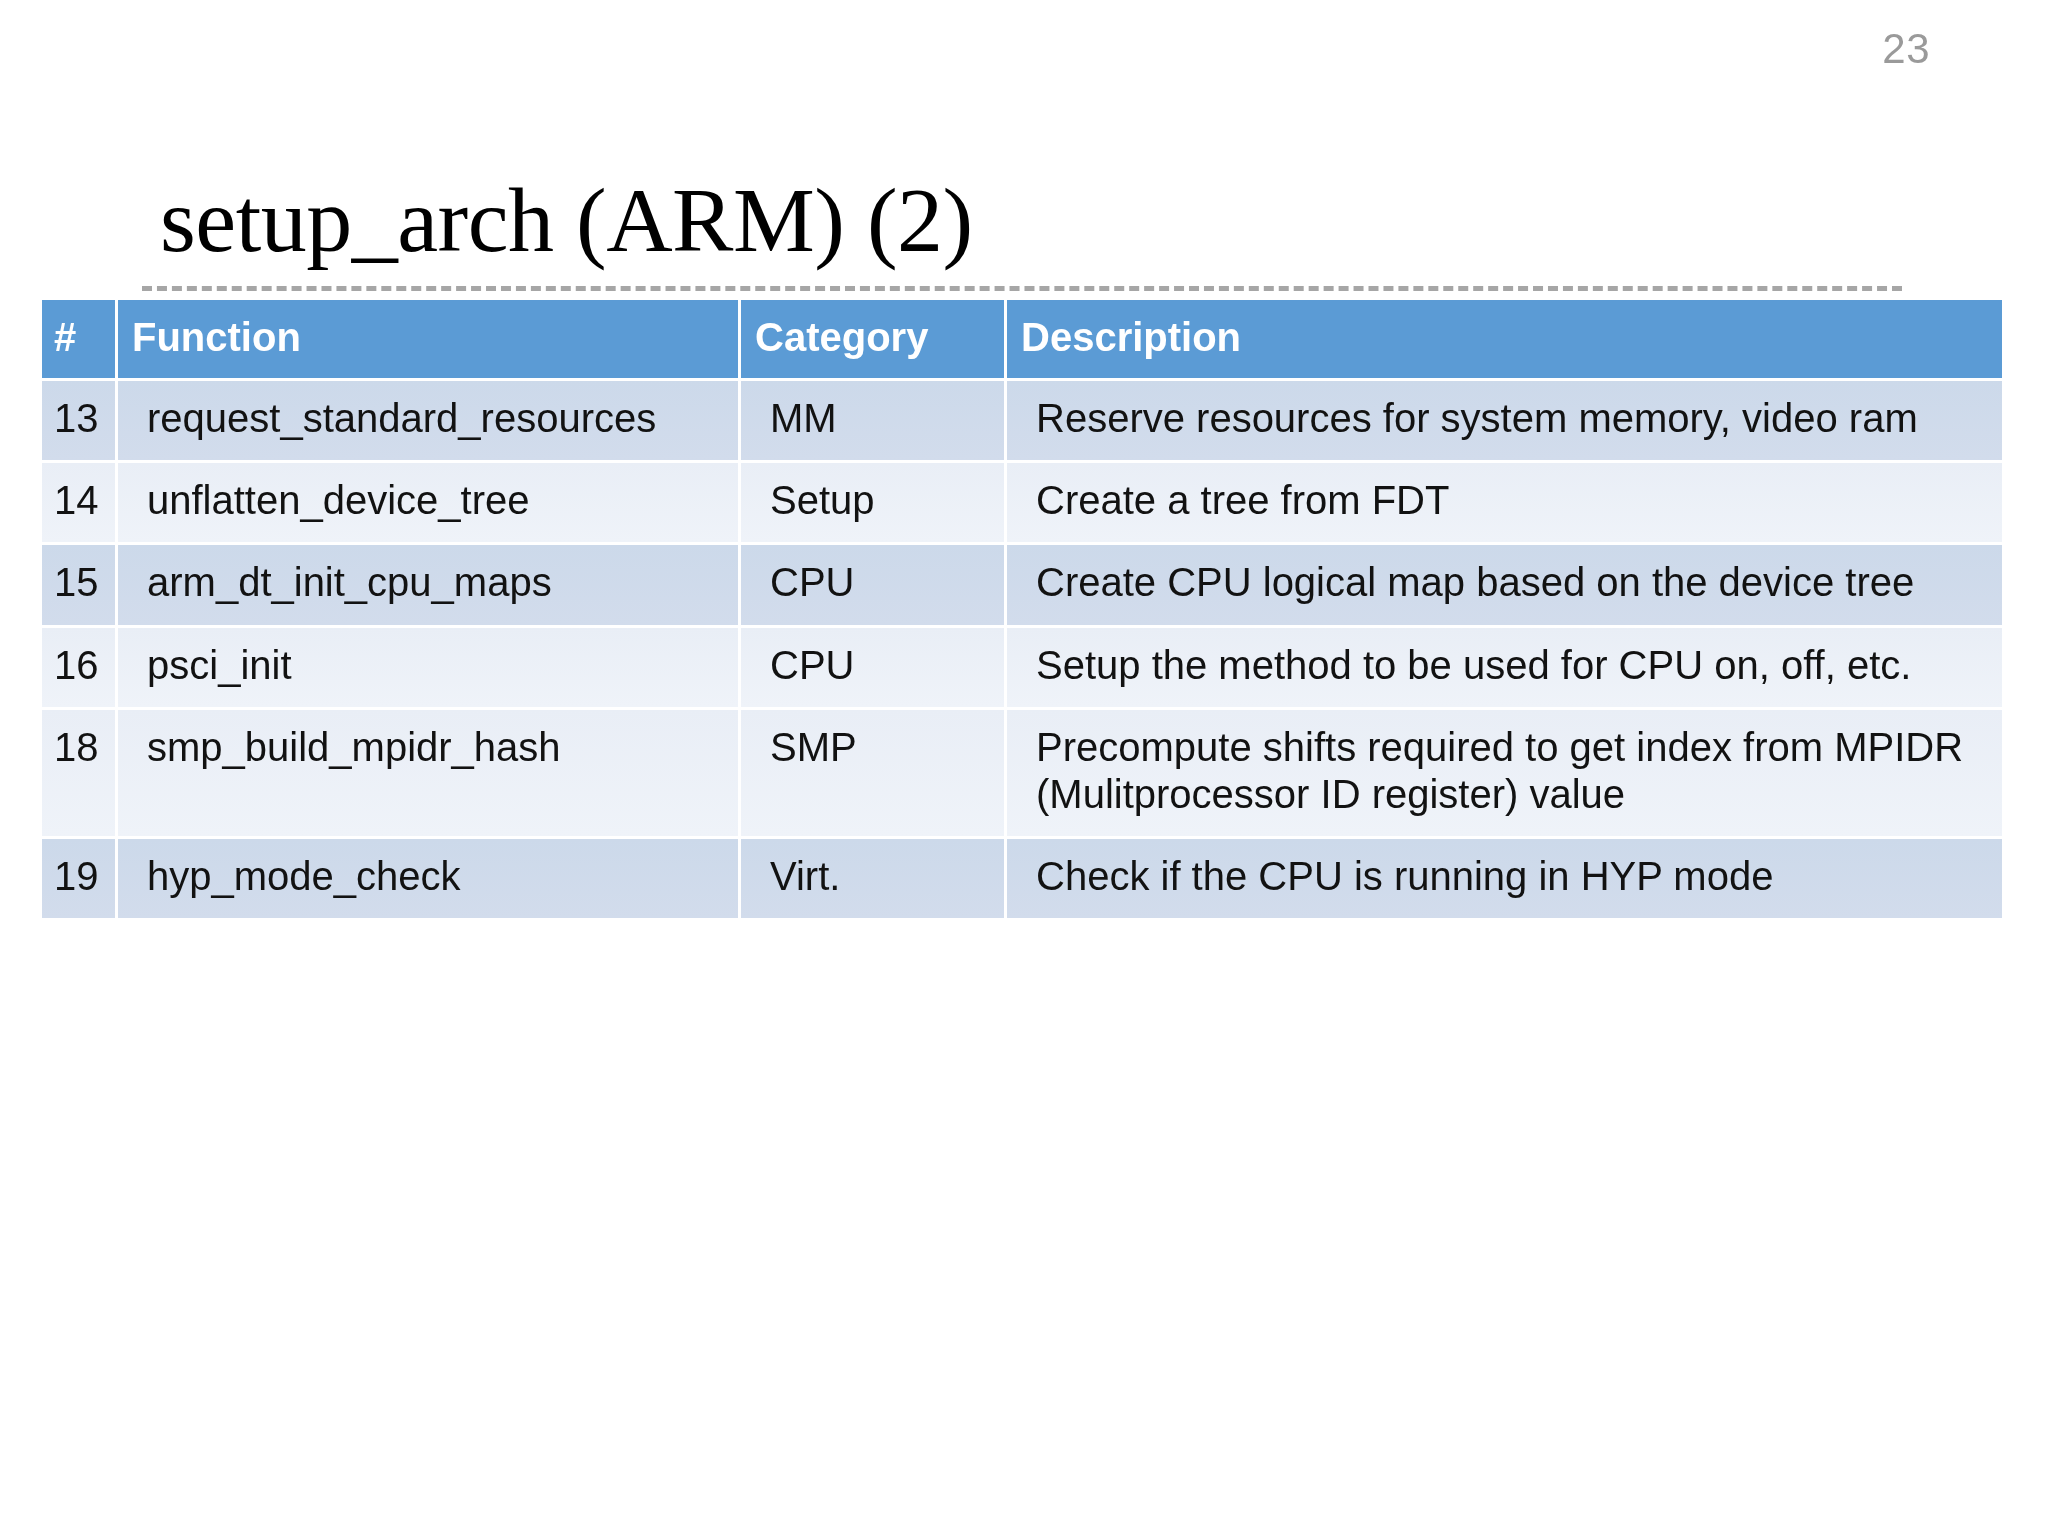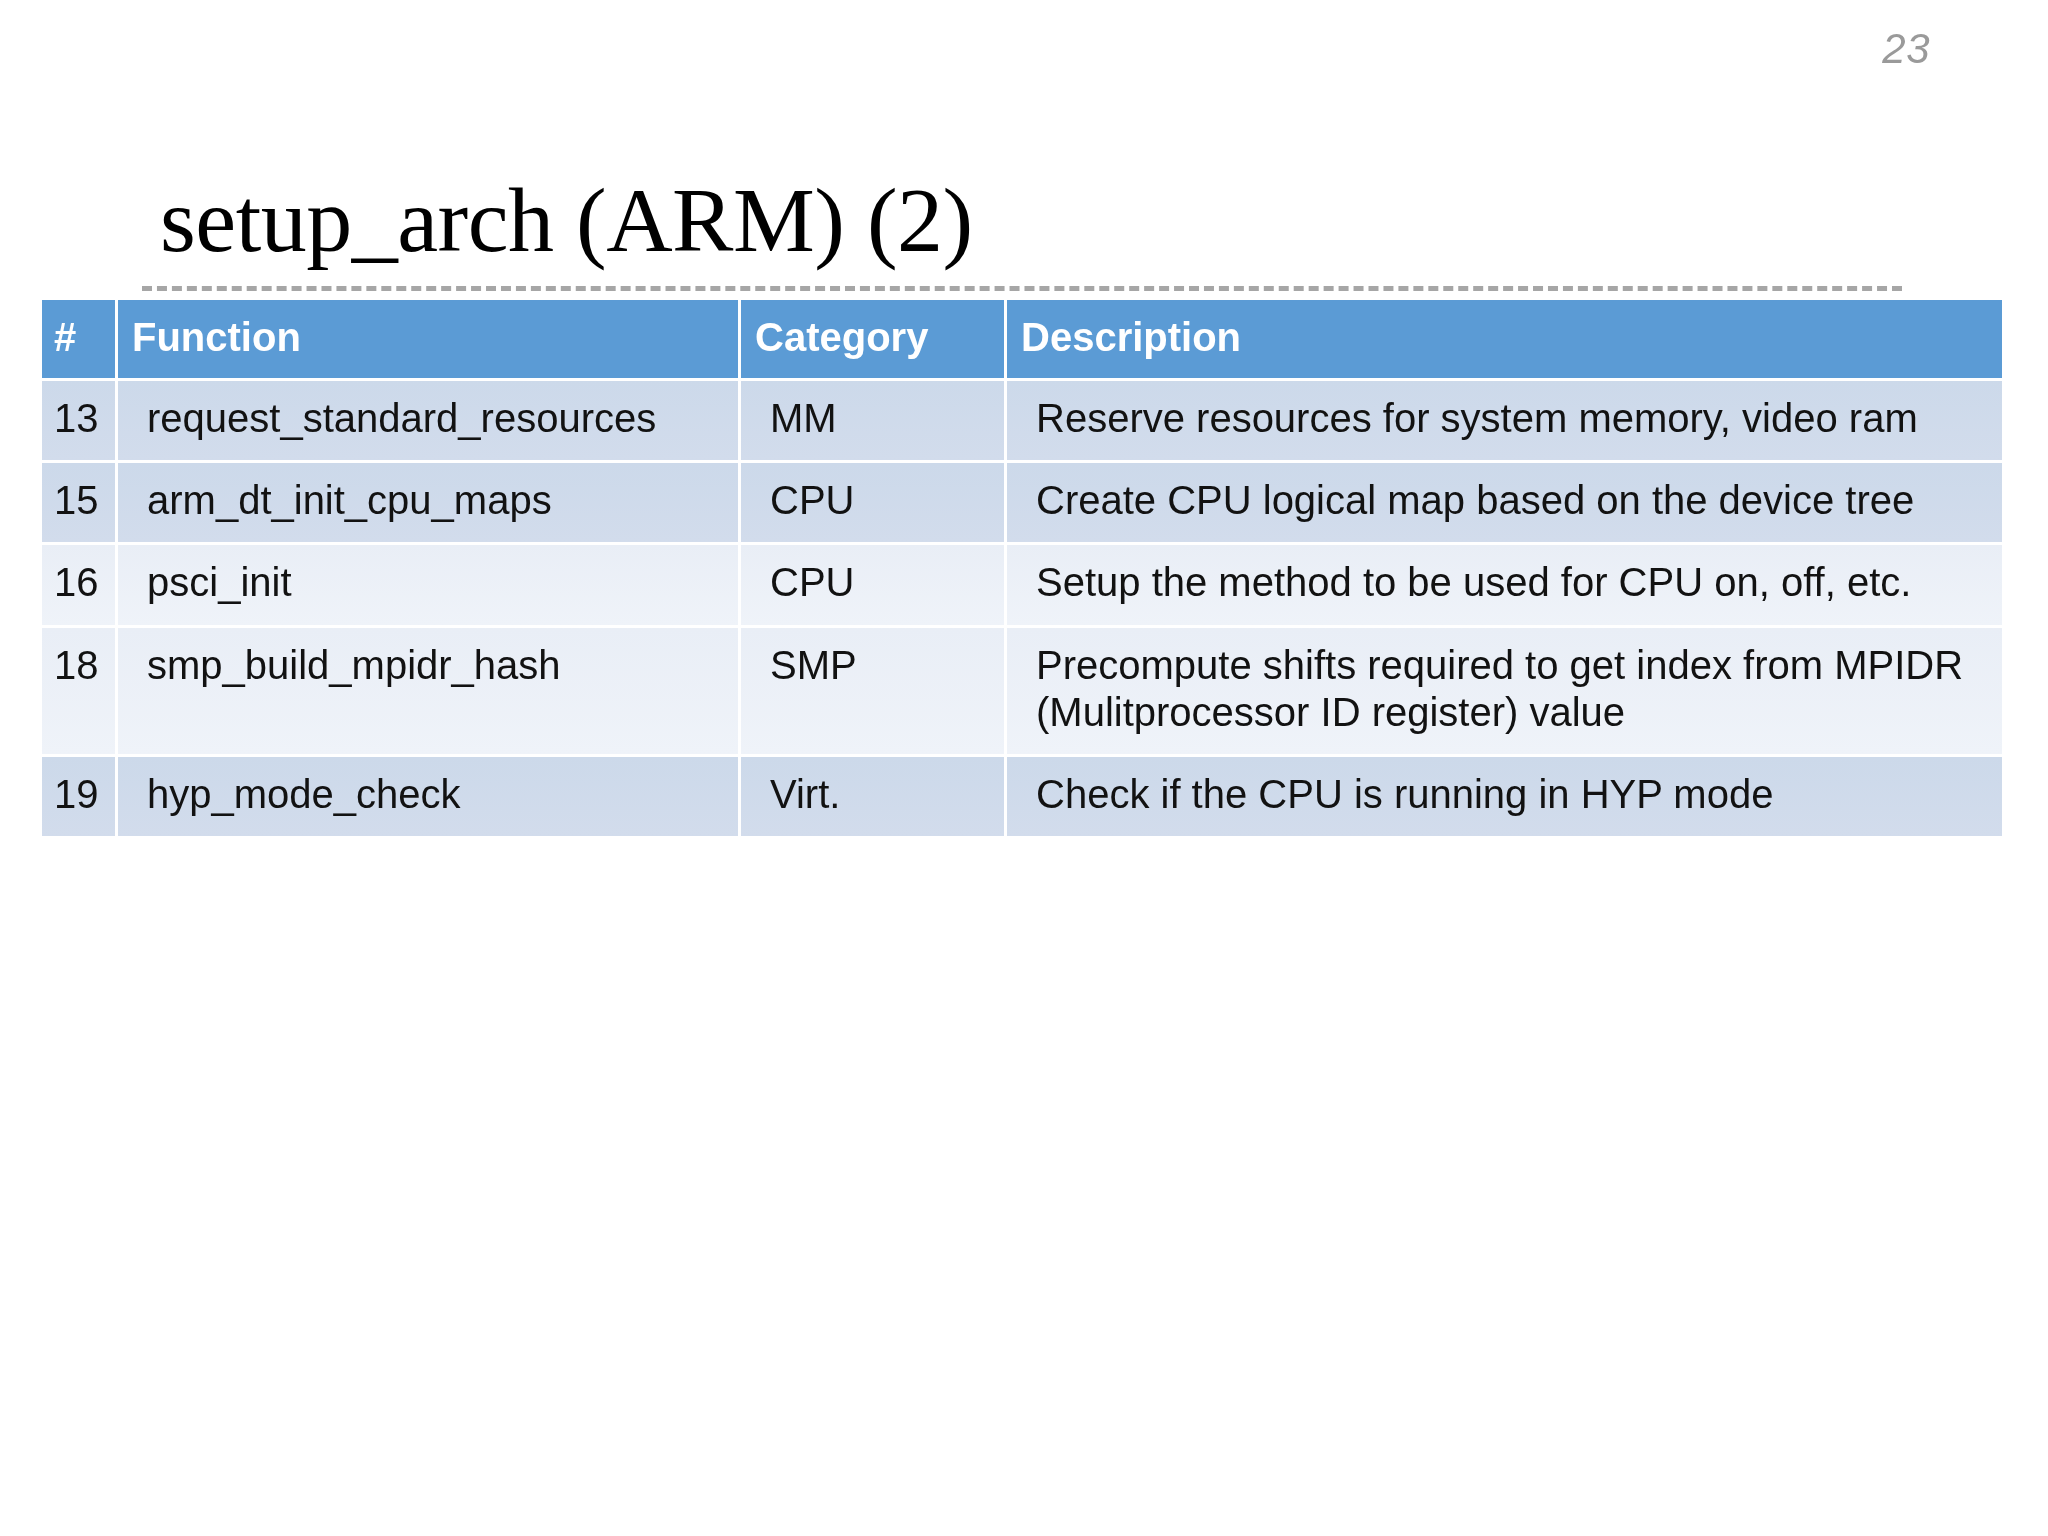--- a/index.html
+++ b/index.html
@@ -25,21 +25,20 @@
   
   .slide-number {
     position: absolute;
     top: 28px;
     right: 118px;
     font-size: 42px;
     line-height: 1;
     color: #9a9a9a;
     font-family: "Liberation Sans", "DejaVu Sans", sans-serif;
     letter-spacing: 0.5px;
-    font-style: italic;
   }
 
   
   .slide-title {
     position: absolute;
     left: 160px;
     top: 112px;
     font-size: 92px;
     line-height: 1.0;
     color: #000000;
@@ -141,20 +140,26 @@
           <th>Description</th>
         </tr>
       </thead>
       <tbody>
         <tr class="band-a">
           <td class="num">13</td>
           <td>request_standard_resources</td>
           <td>MM</td>
           <td>Reserve resources for system memory, video ram</td>
         </tr>
+        <tr class="band-b">
+          <td class="num">14</td>
+          <td>unflatten_device_tree</td>
+          <td>Setup</td>
+          <td>Create a tree from FDT</td>
+        </tr>
         <tr class="band-a">
           <td class="num">15</td>
           <td>arm_dt_init_cpu_maps</td>
           <td>CPU</td>
           <td>Create CPU logical map based on the device tree</td>
         </tr>
         <tr class="band-b">
           <td class="num">16</td>
           <td>psci_init</td>
           <td>CPU</td>

